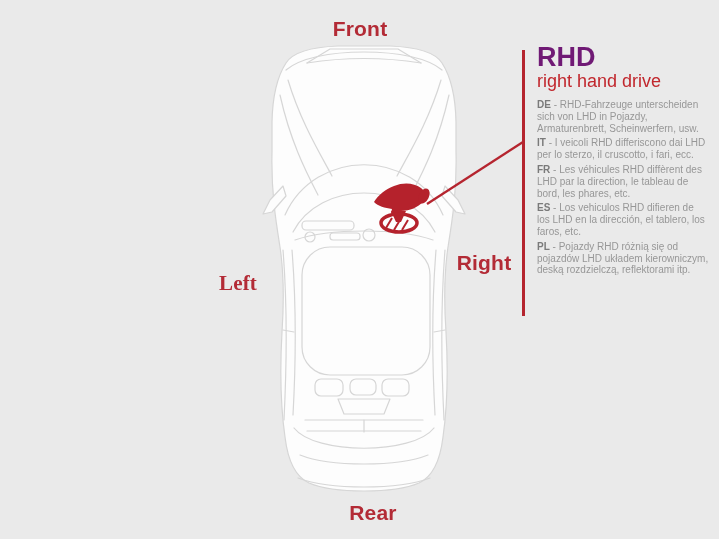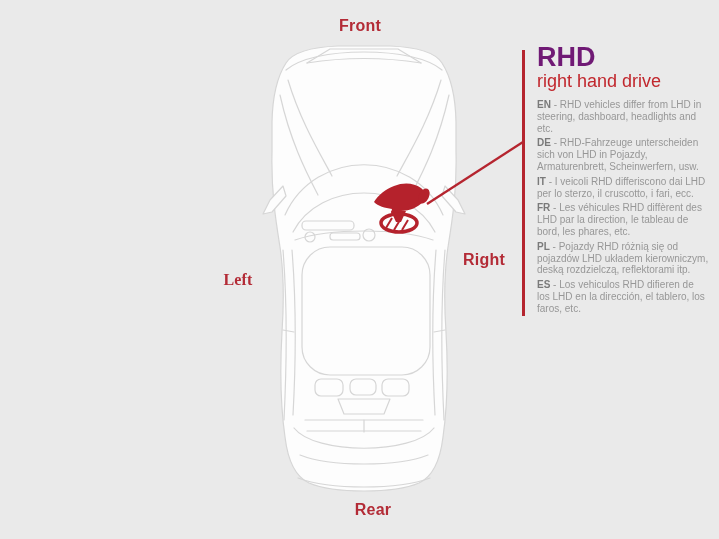--- a/index.html
+++ b/index.html
@@ -3,21 +3,21 @@
 <meta charset="utf-8">
 <style>
   html,body { margin:0; padding:0; background:#eaeaea; }
   .stage {
     position:relative; width:719px; height:539px; overflow:hidden;
     background:#eaeaea; font-family:"Liberation Sans", sans-serif;
   }
   .stage svg { position:absolute; left:0; top:0; }
   .dir-label {
     position:absolute; transform:translateX(-50%);
-    color:#b32b36; font-size:16px; font-weight:bold; letter-spacing:.2px;
+    color:#b32b36; font-size:21px; font-weight:bold; letter-spacing:.2px;
     white-space:nowrap;
   }
   .accent-line {
     position:absolute; left:522px; top:50px; width:3px; height:266px;
     background:#b5252f;
   }
   .panel { position:absolute; left:537px; top:44px; width:172px; }
   .panel-title  { color:#701a75; font-size:27px; font-weight:800; line-height:26px; }
   .panel-subtitle { color:#c1272d; font-size:18px; font-weight:normal; margin-top:1px; }
   .entries { margin-top:7px; }
@@ -105,22 +105,21 @@
   <div class="dir-label" style="left:484px; top:251px;">Right</div>
   <div class="dir-label" style="left:360px; top:501px;margin-left:13px;">Rear</div>
 
   <div class="accent-line"></div>
 
   <div class="panel">
     <div class="panel-title">RHD</div>
     <div class="panel-subtitle">right hand drive</div>
 
     <div class="entries">
-      <p class="entry"><b>EN</b><span> - </span><span>RHD vehicles differ from LHD in steering, dashboard, headlights and etc.</span></p>
       <p class="entry"><b>DE</b><span> - </span><span>RHD-Fahrzeuge unterscheiden sich von LHD in Pojazdy, Armaturenbrett, Scheinwerfern, usw.</span></p>
       <p class="entry"><b>IT</b><span> - </span><span>I veicoli RHD differiscono dai LHD per lo sterzo, il cruscotto, i fari, ecc.</span></p>
       <p class="entry"><b>FR</b><span> - </span><span>Les véhicules RHD diffèrent des LHD par la direction, le tableau de bord, les phares, etc.</span></p>
+      <p class="entry"><b>ES</b><span> - </span><span>Los vehiculos RHD difieren de los LHD en la dirección, el tablero, los faros, etc.</span></p>
       <p class="entry"><b>PL</b><span> - </span><span>Pojazdy RHD różnią się od pojazdów LHD układem kierowniczym, deską rozdzielczą, reflektorami itp.</span></p>
-      <p class="entry"><b>ES</b><span> - </span><span>Los vehiculos RHD difieren de los LHD en la dirección, el tablero, los faros, etc.</span></p>
     </div>
   </div>
 
 </div>
 
 </body></html>

